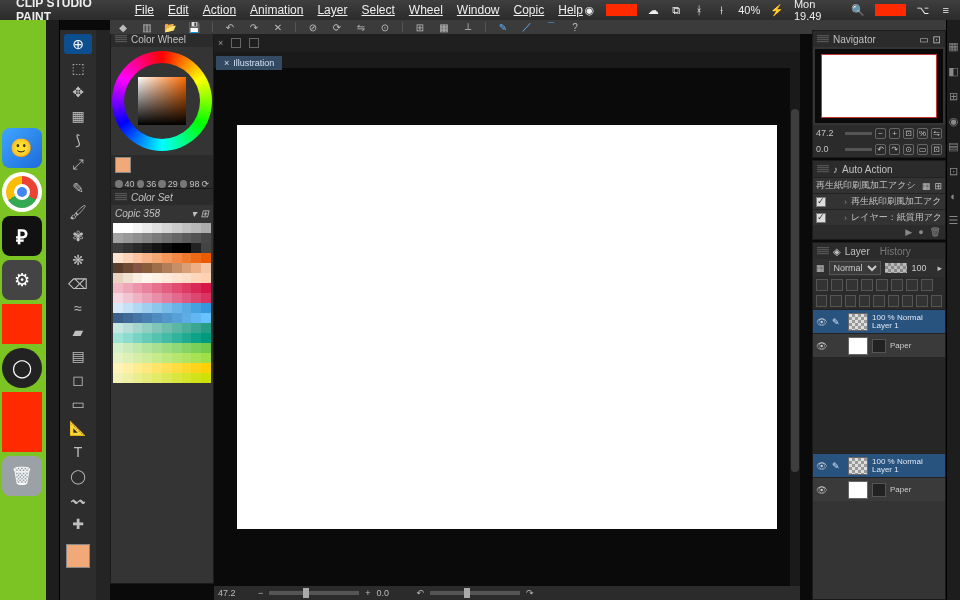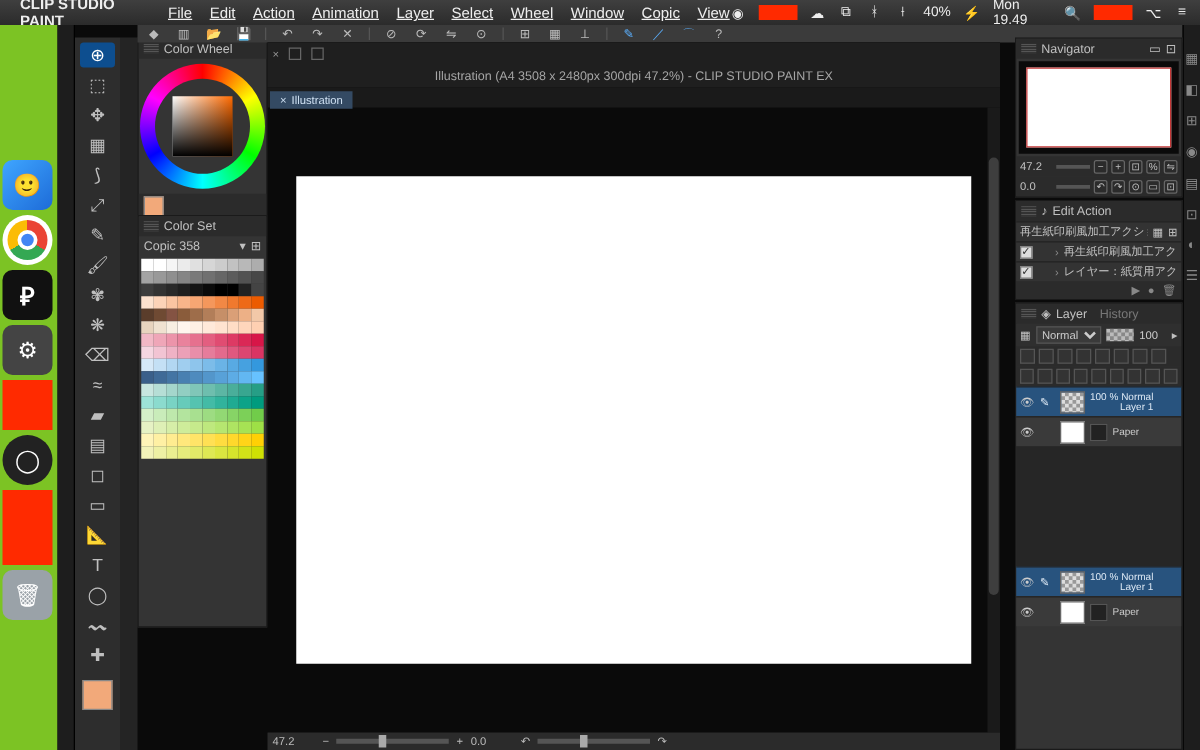--- a/index.html
+++ b/index.html
@@ -48,21 +48,21 @@
 .color-wheel { position: relative; width: 100px; height: 100px; margin: 4px auto; }
 .ring { position: absolute; inset: 0; border-radius: 50%; background: conic-gradient(red,#ff8000,yellow,#80ff00,lime,#00ff80,cyan,#0080ff,blue,#8000ff,magenta,#ff0080,red); }
 .ring::after{content:"";position:absolute;inset:12px;border-radius:50%;background:#343434;}
 .sq { position: absolute; top: 26px; left: 26px; width: 48px; height: 48px; background: linear-gradient(to top,#000,transparent),linear-gradient(to right,#fff,#ff6a00); }
 .color-foot { display:flex;align-items:center;gap:4px;padding:2px 4px;background:#2b2b2b;font-size:9px;height:20px; }
 .cswatch{width:16px;height:16px;background:#f2a97a;border:1px solid #888;}
 .hsv { display: flex; align-items: center; gap: 2px; padding: 2px 4px; background:#2b2b2b;font-size:9px;height:18px; }
 .hsv .dot{width:8px;height:8px;border-radius:50%;background:#777;}
 
 
-.swatch-panel { position: absolute; top: 172px; left: 110px; width: 104px; height:330px; overflow:hidden; }
+.swatch-panel { position: absolute; top: 188px; left: 110px; width: 104px; height:396px; overflow:hidden;font-style:italic; }
 .swatch-grid { display: grid; grid-template-columns: repeat(10,1fr); gap: 0; padding: 2px; }
 .swatch-grid .c{height:10px;}
 .swatch-sub{display:flex;align-items:center;padding:2px 4px;height:16px;gap:4px;}
 
 
 .app-toolbar { position: absolute; top: 20px; left: 110px; right: 0; height: 14px; background: #3b3b3b; display: flex; align-items: center; padding: 0 6px; gap: 10px; color:#bbb; font-size:10px; }
 .app-toolbar .tb-ico{width:14px;height:12px;display:inline-flex;align-items:center;justify-content:center;}
 .app-toolbar .sep{width:1px;height:10px;background:#555;}
 .app-toolbar .blue{color:#5bb0ff;}
 
@@ -103,42 +103,42 @@
 .layer-panel select{background:#3a3a3a;color:#ccc;border:1px solid #555;font-size:9px;height:14px;}
 .layer-panel .opbar{flex:1;height:10px;background:repeating-conic-gradient(#888 0 25%,#bbb 0 50%) 0 0/6px 6px;}
 .layer-panel .oval{width:22px;color:#ccc;}
 .layer-panel .irow{display:flex;gap:3px;padding:2px 3px;height:16px;background:#2b2b2b;align-items:center;}
 .layer-panel .irow .i{width:12px;height:12px;border:1px solid #555;background:#333;}
 .layer-row{display:flex;align-items:center;height:24px;background:#3a3a3a;border-top:1px solid #222;font-size:9px;gap:4px;padding:0 3px;}
 .layer-row.sel{background:#28537e;color:#dce8f4;}
 .layer-row .eye{width:12px;color:#ccc;}
 .layer-row .thumb{width:20px;height:18px;background:repeating-conic-gradient(#999 0 25%,#ddd 0 50%) 0 0/6px 6px;border:1px solid #666;}
 .layer-row .thumb.white{background:#fff;}
-.layer-row .txt{display:flex;flex-direction:column;line-height:1;text-align:right;}
+.layer-row .txt{display:flex;flex-direction:column;line-height:1;}
 .layer-row .txt .t1{font-size:8px;color:#ccc;}
 .layer-row.sel .txt .t1{color:#dce8f4;}
 .layer-gap{height:96px;background:#262626;}
 </style>
 </head>
 <body>
 
 <div class="menubar">
   <span class="apple"></span>
   <span class="app-name">CLIP STUDIO PAINT</span>
   <div class="menus" id="menus">
       <span>File</span>
       <span>Edit</span>
       <span>Action</span>
       <span>Animation</span>
       <span>Layer</span>
       <span>Select</span>
       <span>Wheel</span>
       <span>Window</span>
       <span>Copic</span>
-      <span>View</span>
+      <span>Help</span>
     </div>
   <div class="right">
     <span class="ico">◉</span>
     <span class="redbox"></span>
     <span class="ico">☁</span>
     <span class="ico">⧉</span>
     <span class="ico">ᚼ</span>
     <span class="ico">⟊</span>
     <span>40%</span>
     <span class="ico">⚡</span>
@@ -413,21 +413,20 @@
     <span class="tb-ico blue">⌒</span>
     <span class="tb-ico">?</span>
   </div>
 
 <div class="doc-area">
   <div class="doc-tabs">
     <span>×</span>
     <span class="winbtn"></span>
     <span class="winbtn"></span>
   </div>
-  <div class="doc-title">Illustration (A4 3508 x 2480px 300dpi 47.2%)  - CLIP STUDIO PAINT EX</div>
   <div style="background:#1a1a1a;height:16px;">
     <span class="doc-tab">× <span>Illustration</span></span>
   </div>
   <div class="canvas-wrap">
     <div class="canvas"></div>
     <div class="vscroll">
         <div class="thumb"></div>
       </div>
   </div>
 </div>
@@ -480,21 +479,21 @@
       <div class="sl"></div>
       <span class="ic">↶</span>
       <span class="ic">↷</span>
       <span class="ic">⊙</span>
       <span class="ic">▭</span>
       <span class="ic">⊡</span>
     </div>
   </div>
 
   <div class="panel action-panel">
-    <div class="hdr"><span class="grab"></span>♪ <span>Edit Action</span></div>
+    <div class="hdr"><span class="grab"></span>♪ <span>Auto Action</span></div>
     <div class="row">
         <span style="flex:1;overflow:hidden;white-space:nowrap">再生紙印刷風加工アクションセット</span>
         <span>▦</span>
         <span>⊞</span>
       </div>
     <div id="actrows">
         <div class="row">
           <span class="chk"></span>
           <span style="width:10px"></span>
           <span class="chev">›</span>

